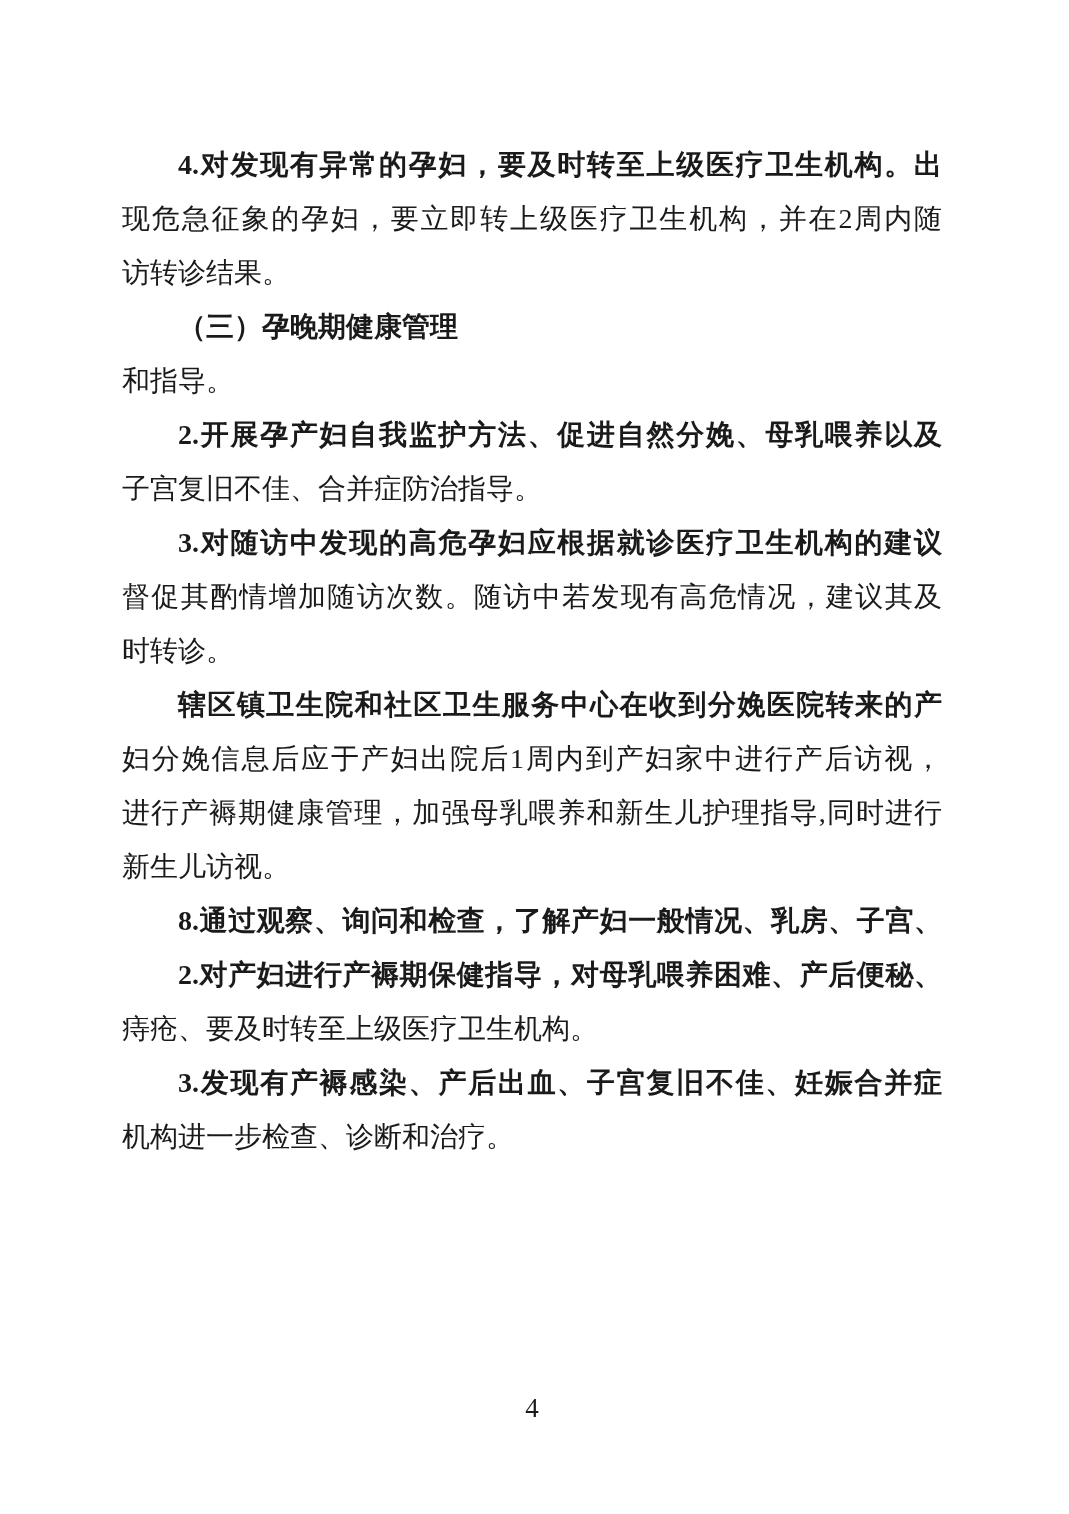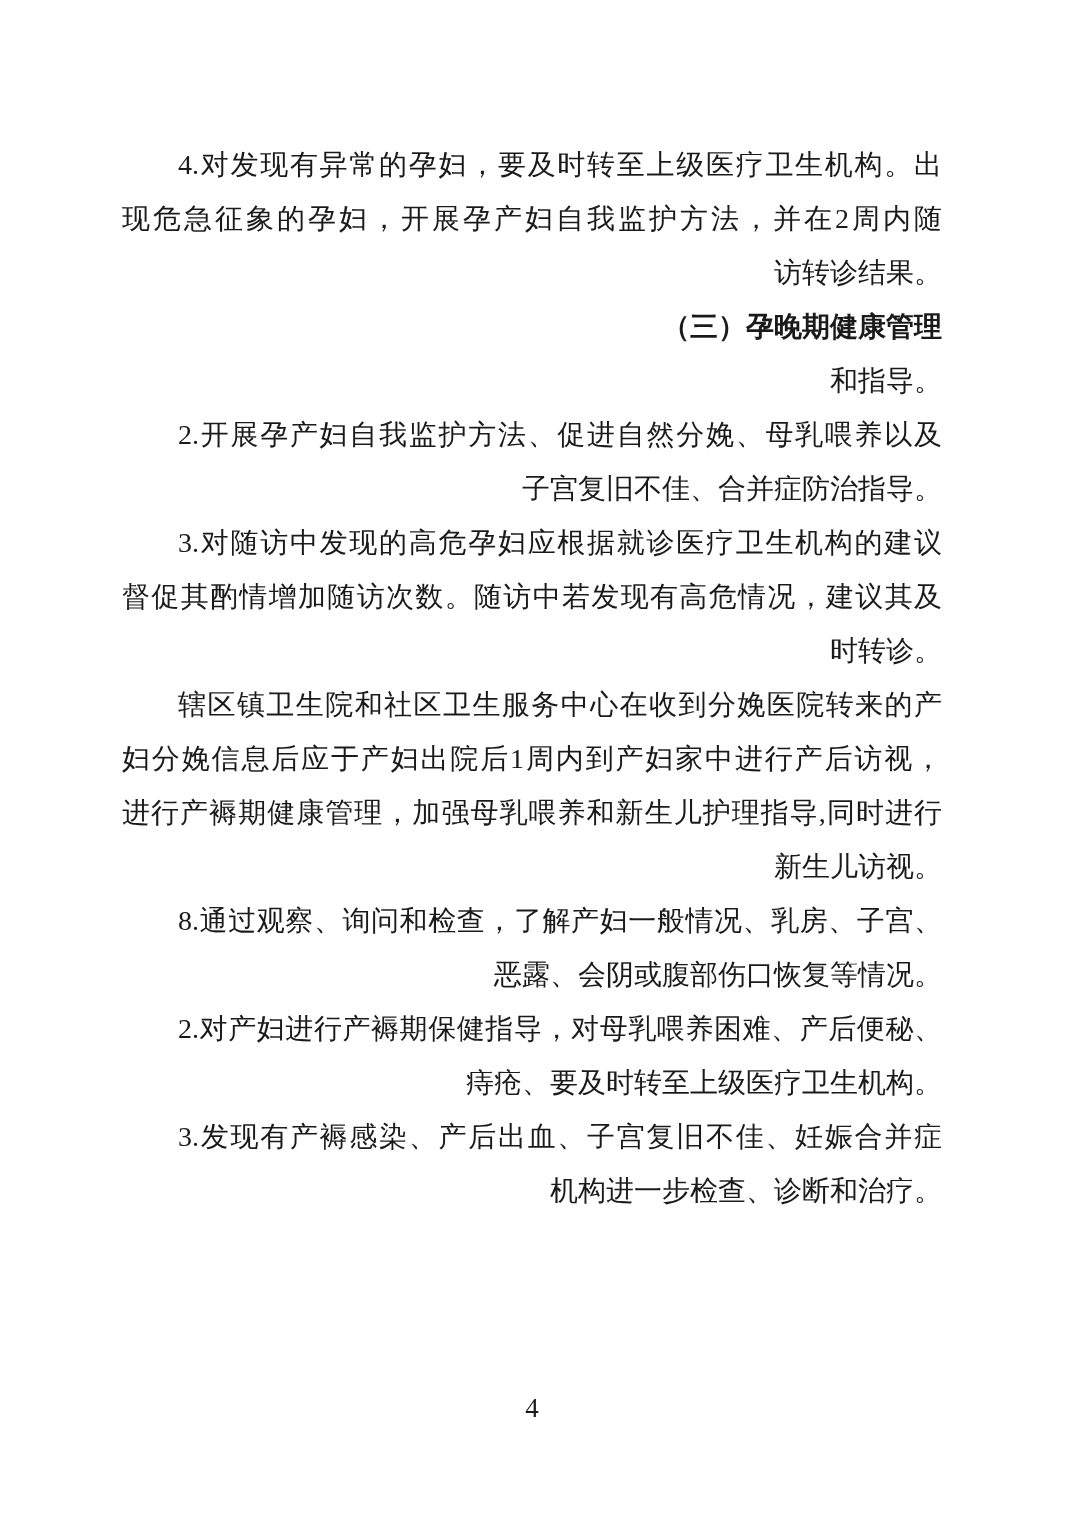--- a/index.html
+++ b/index.html
@@ -21,30 +21,30 @@
     top: 138px;
     left: 122px;
     width: 820px;
     font-size: 28px;
     line-height: 54px;
     text-align: left;
   }
   .ln {
     width: 100%;
     white-space: nowrap;
-    text-align: right;
   }
   
   .fill {
     white-space: normal;
     text-align: justify;
     text-align-last: justify;
   }
   .first {
     text-indent: 2em;
+    font-weight: bold;
   }
   .head {
     font-weight: 700;
   }
   .footer {
     position: absolute;
     top: 1388px;
     left: 122px;
     width: 820px;
     text-align: center;
@@ -53,42 +53,41 @@
     color: #1a1a1a;
   }
 </style>
 </head>
 <body>
 
 <div class="page">
   <div class="content">
 
     <div class="ln fill first">4.对发现有异常的孕妇，要及时转至上级医疗卫生机构。出</div>
-    <div class="ln fill">现危急征象的孕妇，开展孕产妇自我监护方法，并在2周内随</div>
+    <div class="ln fill">现危急征象的孕妇，要立即转上级医疗卫生机构，并在2周内随</div>
     <div class="ln">访转诊结果。</div>
 
     <div class="ln first head">（三）孕晚期健康管理</div>
 
     <div class="ln">和指导。</div>
 
     <div class="ln fill first">2.开展孕产妇自我监护方法、促进自然分娩、母乳喂养以及</div>
     <div class="ln">子宫复旧不佳、合并症防治指导。</div>
 
     <div class="ln fill first">3.对随访中发现的高危孕妇应根据就诊医疗卫生机构的建议</div>
     <div class="ln fill">督促其酌情增加随访次数。随访中若发现有高危情况，建议其及</div>
     <div class="ln">时转诊。</div>
 
 
     <div class="ln fill first">辖区镇卫生院和社区卫生服务中心在收到分娩医院转来的产</div>
     <div class="ln fill">妇分娩信息后应于产妇出院后1周内到产妇家中进行产后访视，</div>
     <div class="ln fill">进行产褥期健康管理，加强母乳喂养和新生儿护理指导,同时进行</div>
     <div class="ln">新生儿访视。</div>
 
     <div class="ln fill first">8.通过观察、询问和检查，了解产妇一般情况、乳房、子宫、</div>
-    <div class="ln">恶露、会阴或腹部伤口恢复等情况。</div>
 
     <div class="ln fill first">2.对产妇进行产褥期保健指导，对母乳喂养困难、产后便秘、</div>
     <div class="ln">痔疮、要及时转至上级医疗卫生机构。</div>
 
     <div class="ln fill first">3.发现有产褥感染、产后出血、子宫复旧不佳、妊娠合并症</div>
     <div class="ln">机构进一步检查、诊断和治疗。</div>
 
   </div>
 
   <div class="footer">4</div>

